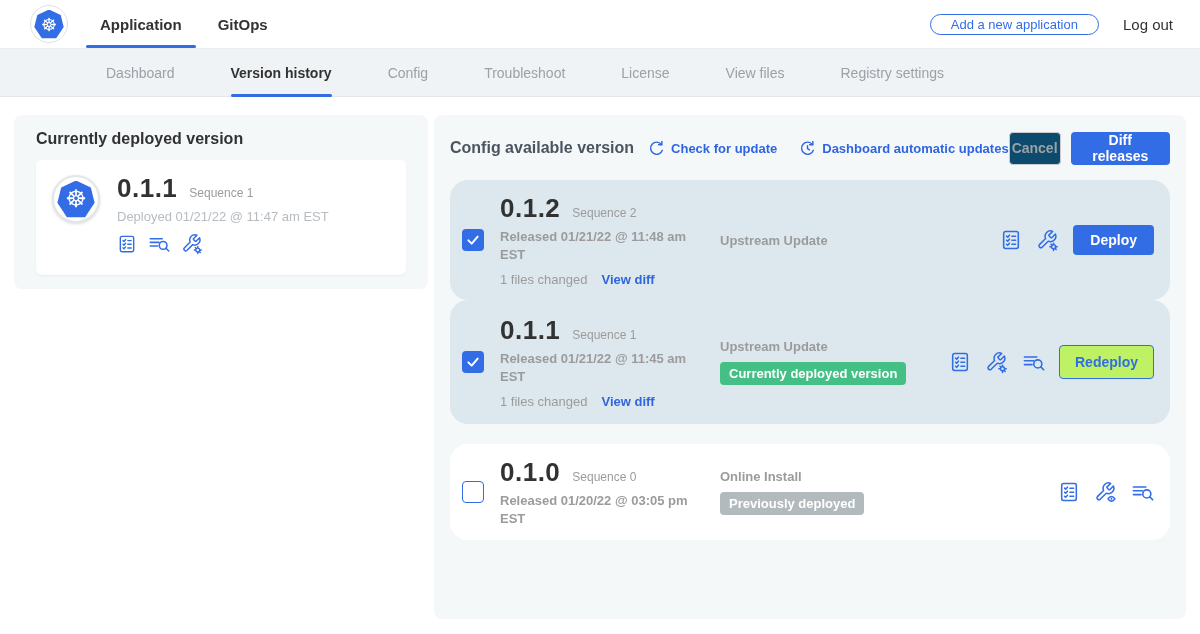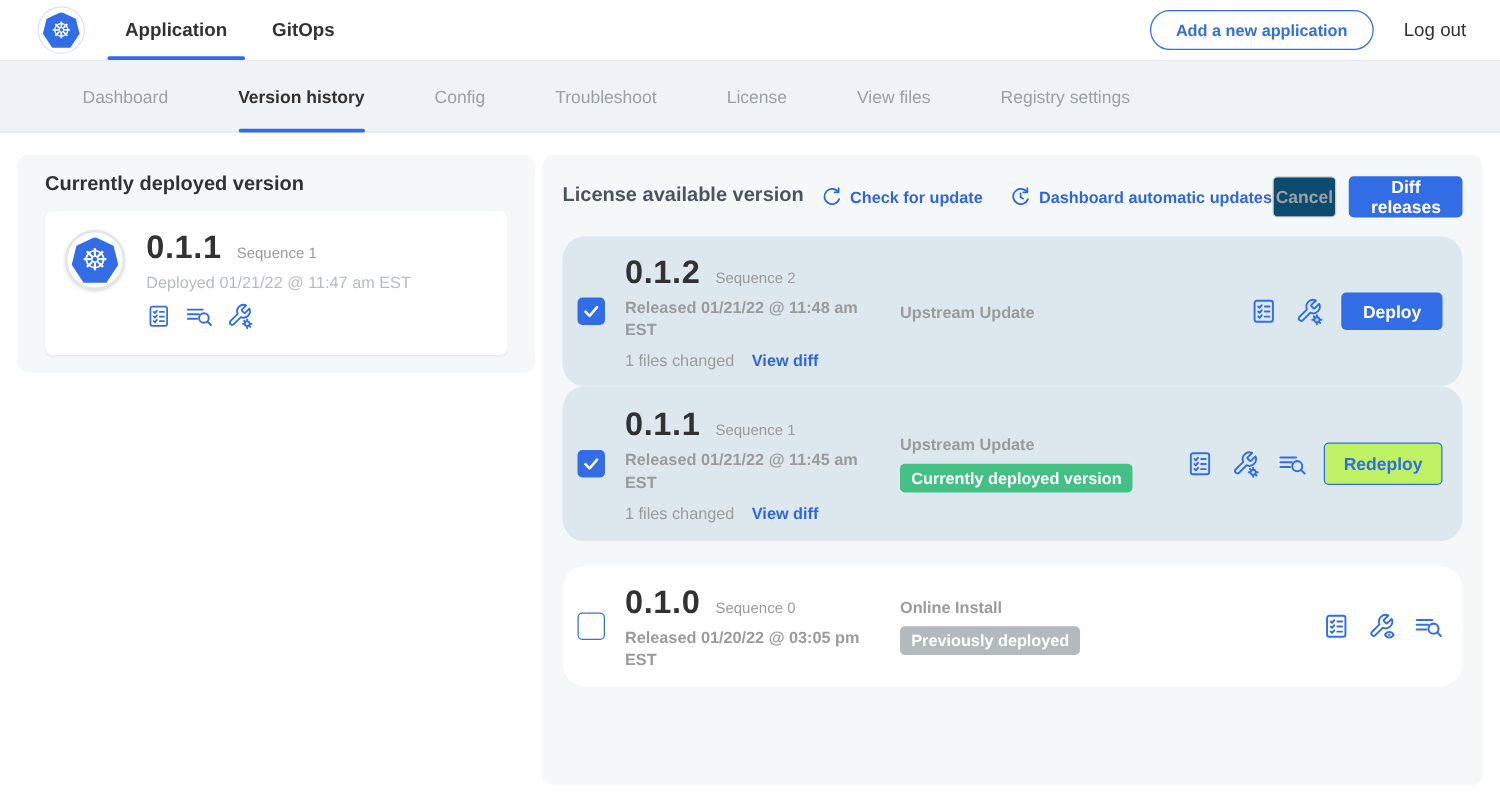--- a/index.html
+++ b/index.html
@@ -14,27 +14,27 @@
               display:flex; align-items:center; justify-content:center; color:#fff;
               font-family:"DejaVu Sans",sans-serif; }
   .heptagon.small { width:30px; height:29px; font-size:18px; }
   .heptagon.big { width:38px; height:37px; font-size:24px; }
   .toptabs { display:flex; height:48px; }
   .toptab { position:relative; display:flex; align-items:center; padding:0 14px; margin-right:8px;
             font-size:15px; font-weight:700; color:#323232; cursor:pointer; }
   .toptab.active::after { content:""; position:absolute; left:0; right:0; bottom:0; height:3px;
                           background:#326de6; border-radius:2px; }
   .topbar-right { margin-left:auto; display:flex; align-items:center; gap:24px; }
-  .pill-btn { height:32px; padding:0 20px; background:#fff; border:1px solid #326de6; border-radius:17px;
-              color:#326de6; font-size:13px; font-weight:700; cursor:pointer; }
+  .pill-btn { height:21px; padding:0 20px; background:#fff; border:1px solid #326de6; border-radius:17px;
+              color:#326de6; font-size:13px; font-weight:400; cursor:pointer; }
   .logout { font-size:15px; color:#323232; cursor:pointer; }
 
   
-  .subnav { height:58px; background:#f0f3f5; border-top:1px solid #ececec; border-bottom:1px solid #e3e7e9;
-            display:flex; padding-left:66px; gap:56px; }
+  .subnav { height:49px; background:#f0f3f5; border-top:1px solid #ececec; border-bottom:1px solid #e3e7e9;
+            display:flex; padding-left:106px; gap:56px; }
   .subtab { position:relative; display:flex; align-items:center; font-size:14px; color:#9aa1a7; cursor:pointer; }
   .subtab.active { color:#323232; font-weight:700; }
   .subtab.active::after { content:""; position:absolute; left:0; right:0; bottom:-1px; height:3px;
                           background:#326de6; border-radius:2px; }
 
   
   .main { position:relative; height:539px; }
   .panel { position:absolute; background:#f5f8f9; border-radius:8px; }
   .left-panel  { left:14px;  top:18px; width:414px; height:174px; padding:15px 22px; }
   .right-panel { left:434px; top:18px; width:752px; height:504px; padding:16px; }
@@ -220,21 +220,21 @@
                 </svg>
               </span>
           </div>
         </div>
       </div>
     </section>
 
     <section class="panel right-panel">
 
       <div class="panel-header">
-        <span class="panel-title">License available version</span>
+        <span class="panel-title">Config available version</span>
         <span class="ilink">
           <span>
               <svg width="17" height="17">
                 <use href="#i-refresh"></use>
               </svg>
             </span>
           <span>Check for update</span>
         </span>
         <span class="ilink">
           <span>

